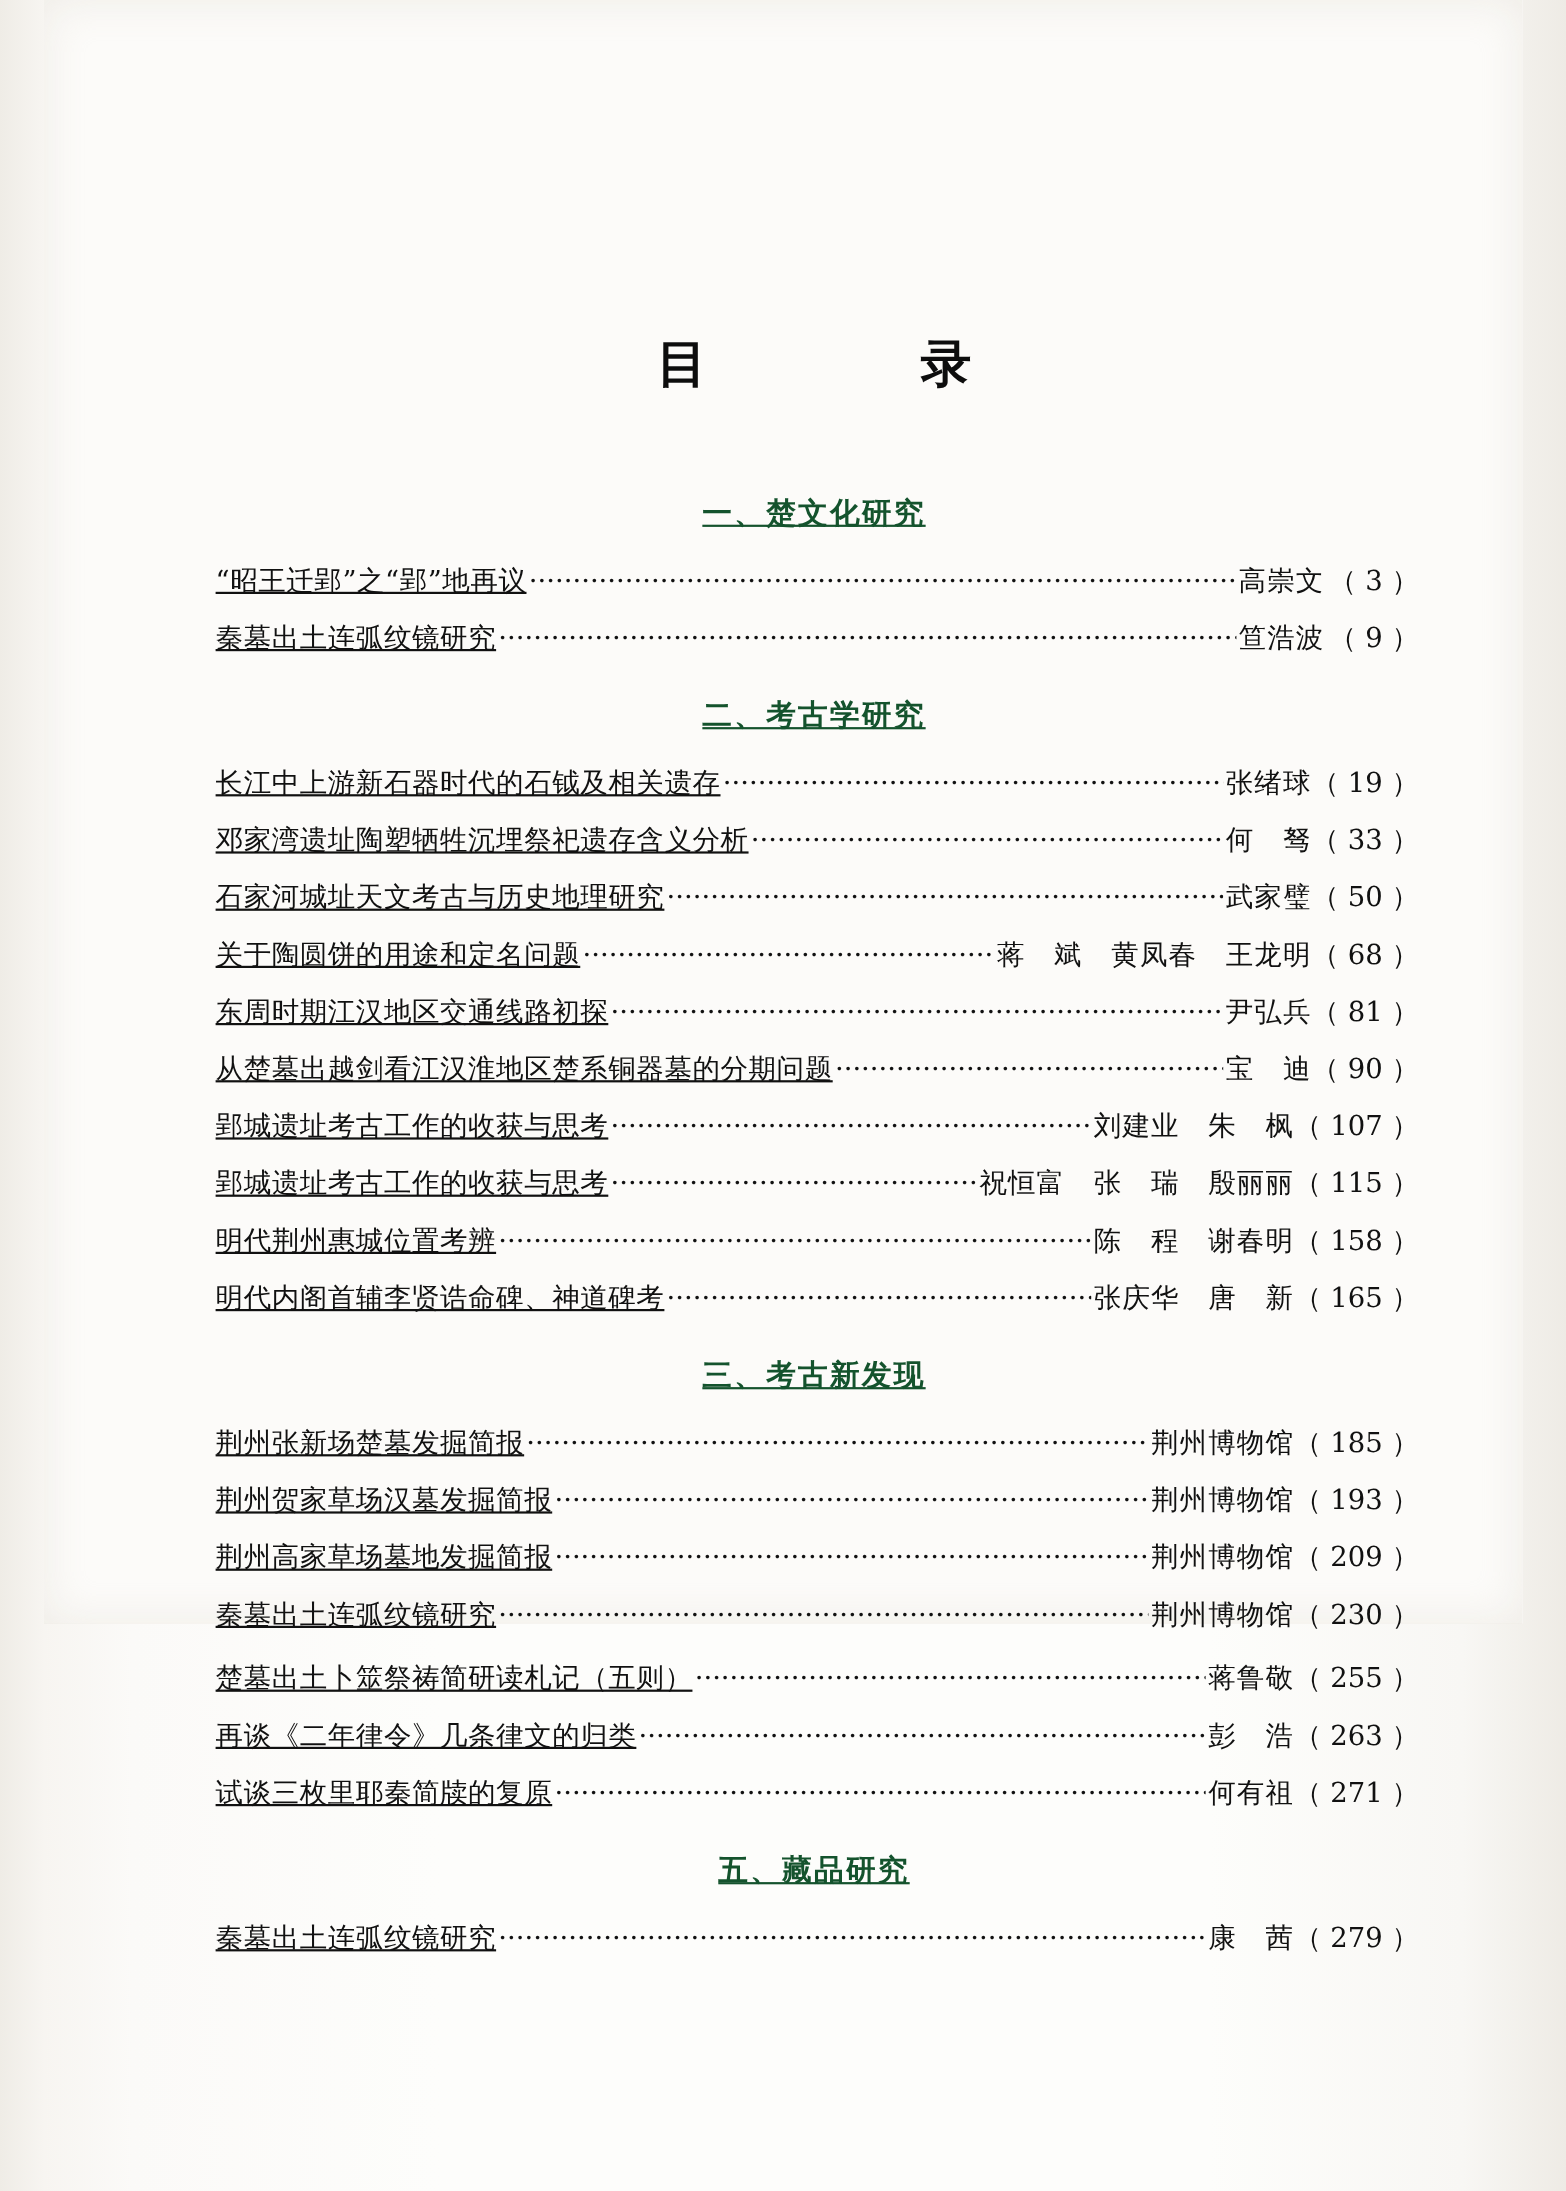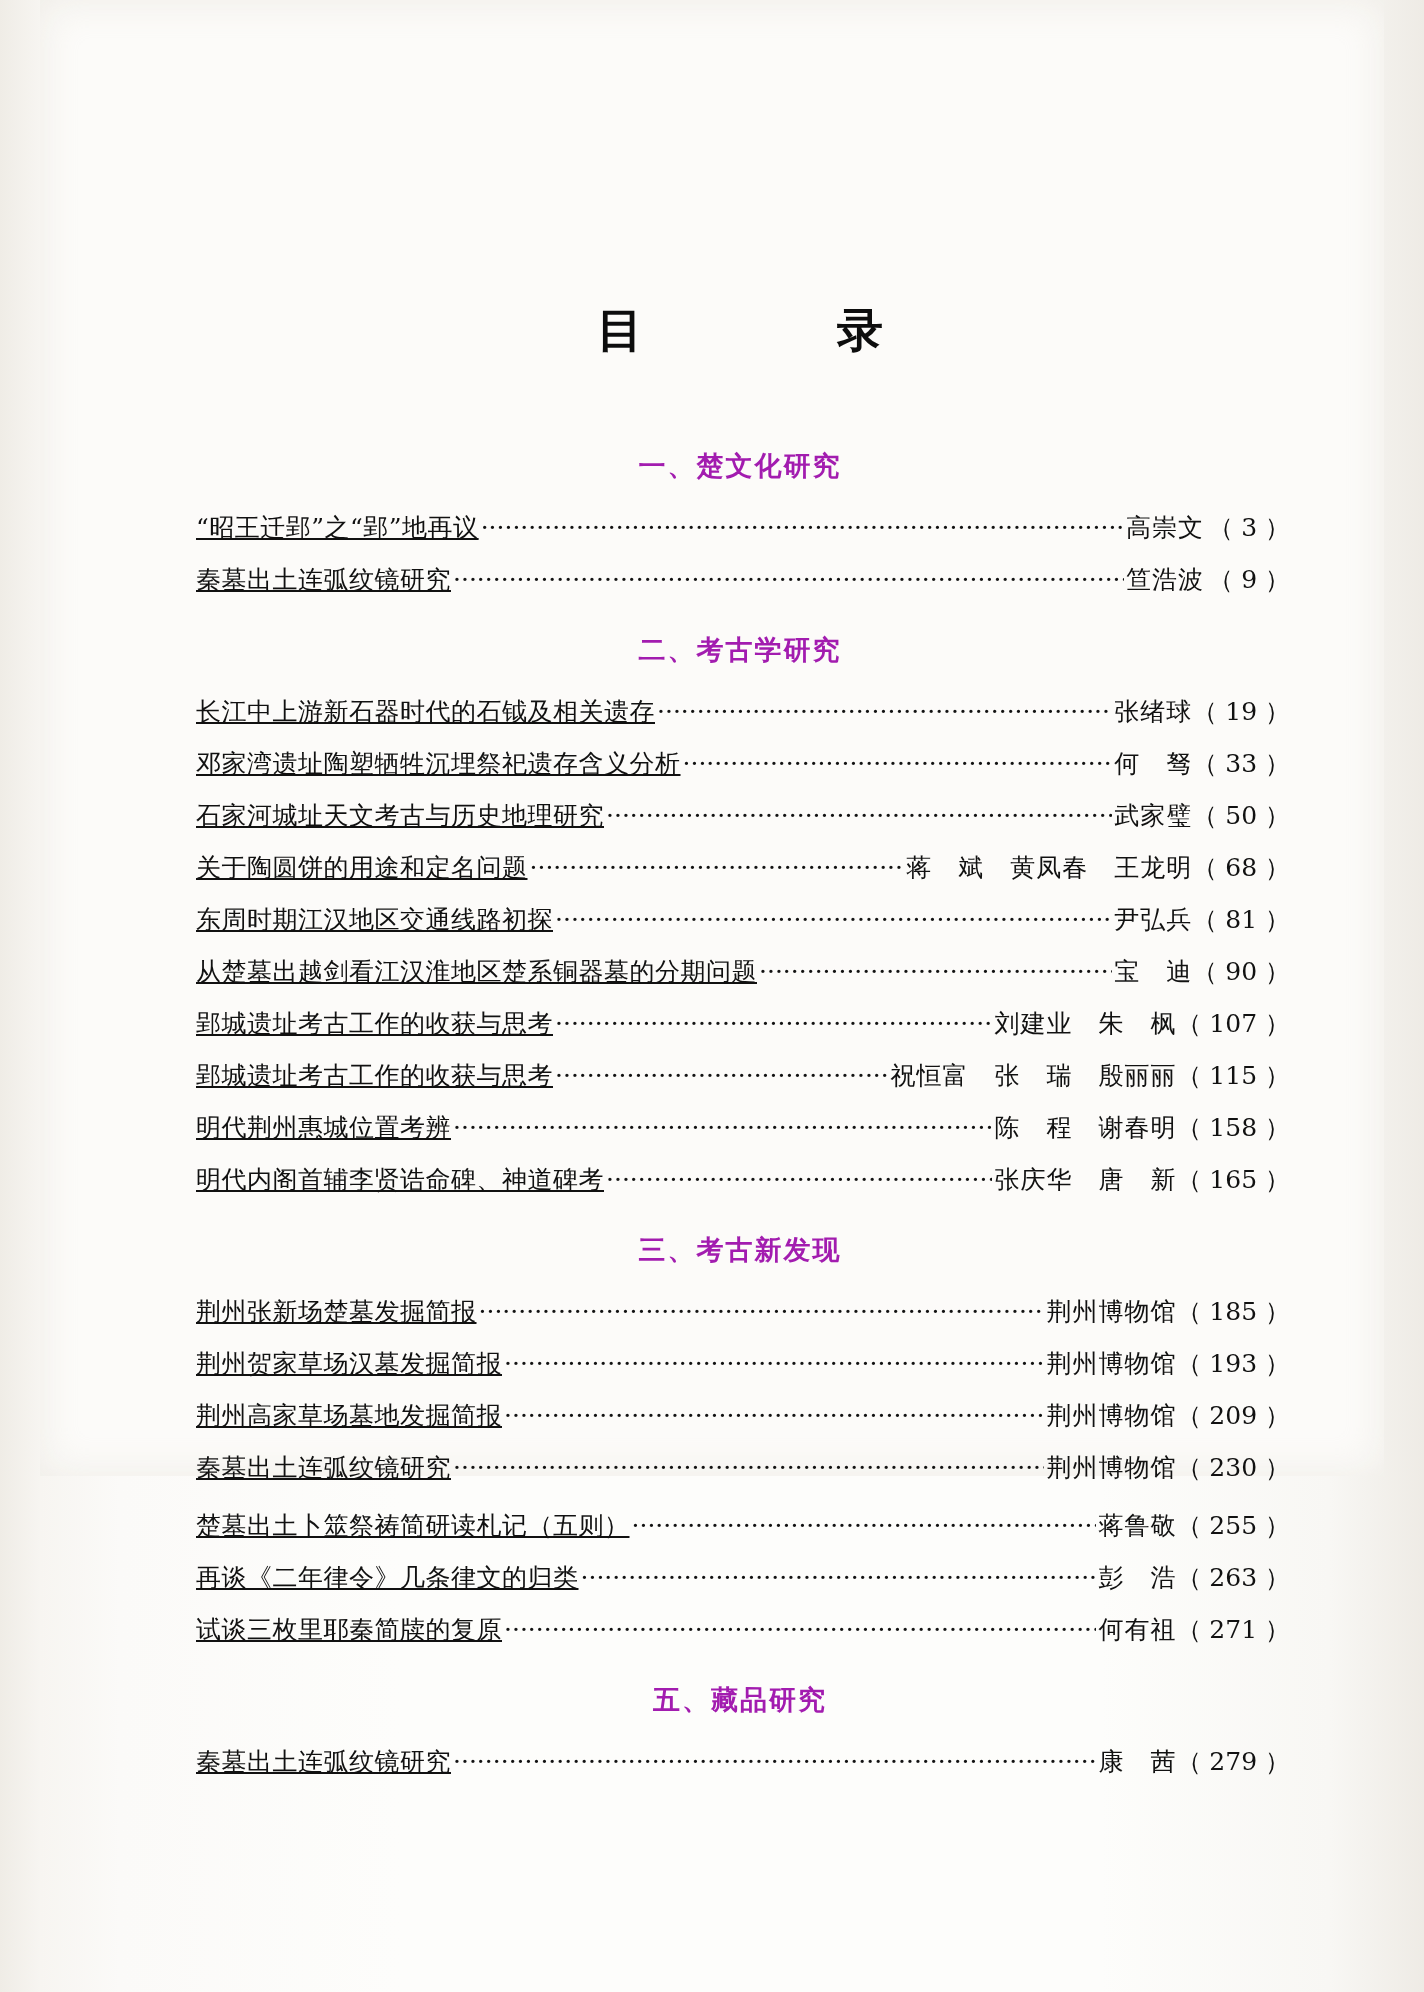--- a/index.html
+++ b/index.html
@@ -50,21 +50,22 @@
   }
   .section {
     margin-bottom: 6px;
   }
   .section-title {
     text-align: center;
     font-size: 27px;
     font-weight: 700;
     letter-spacing: 2px;
     margin: 26px 0 18px 0;
-    color: #a21caf;
+    color: #14532d;
+    text-decoration: underline;
   }
   .entry {
     display: flex;
     align-items: flex-end;
     font-size: 25px;
     line-height: 52px;
     white-space: nowrap;
     color: #111111;
   }
   .entry .etitle {

